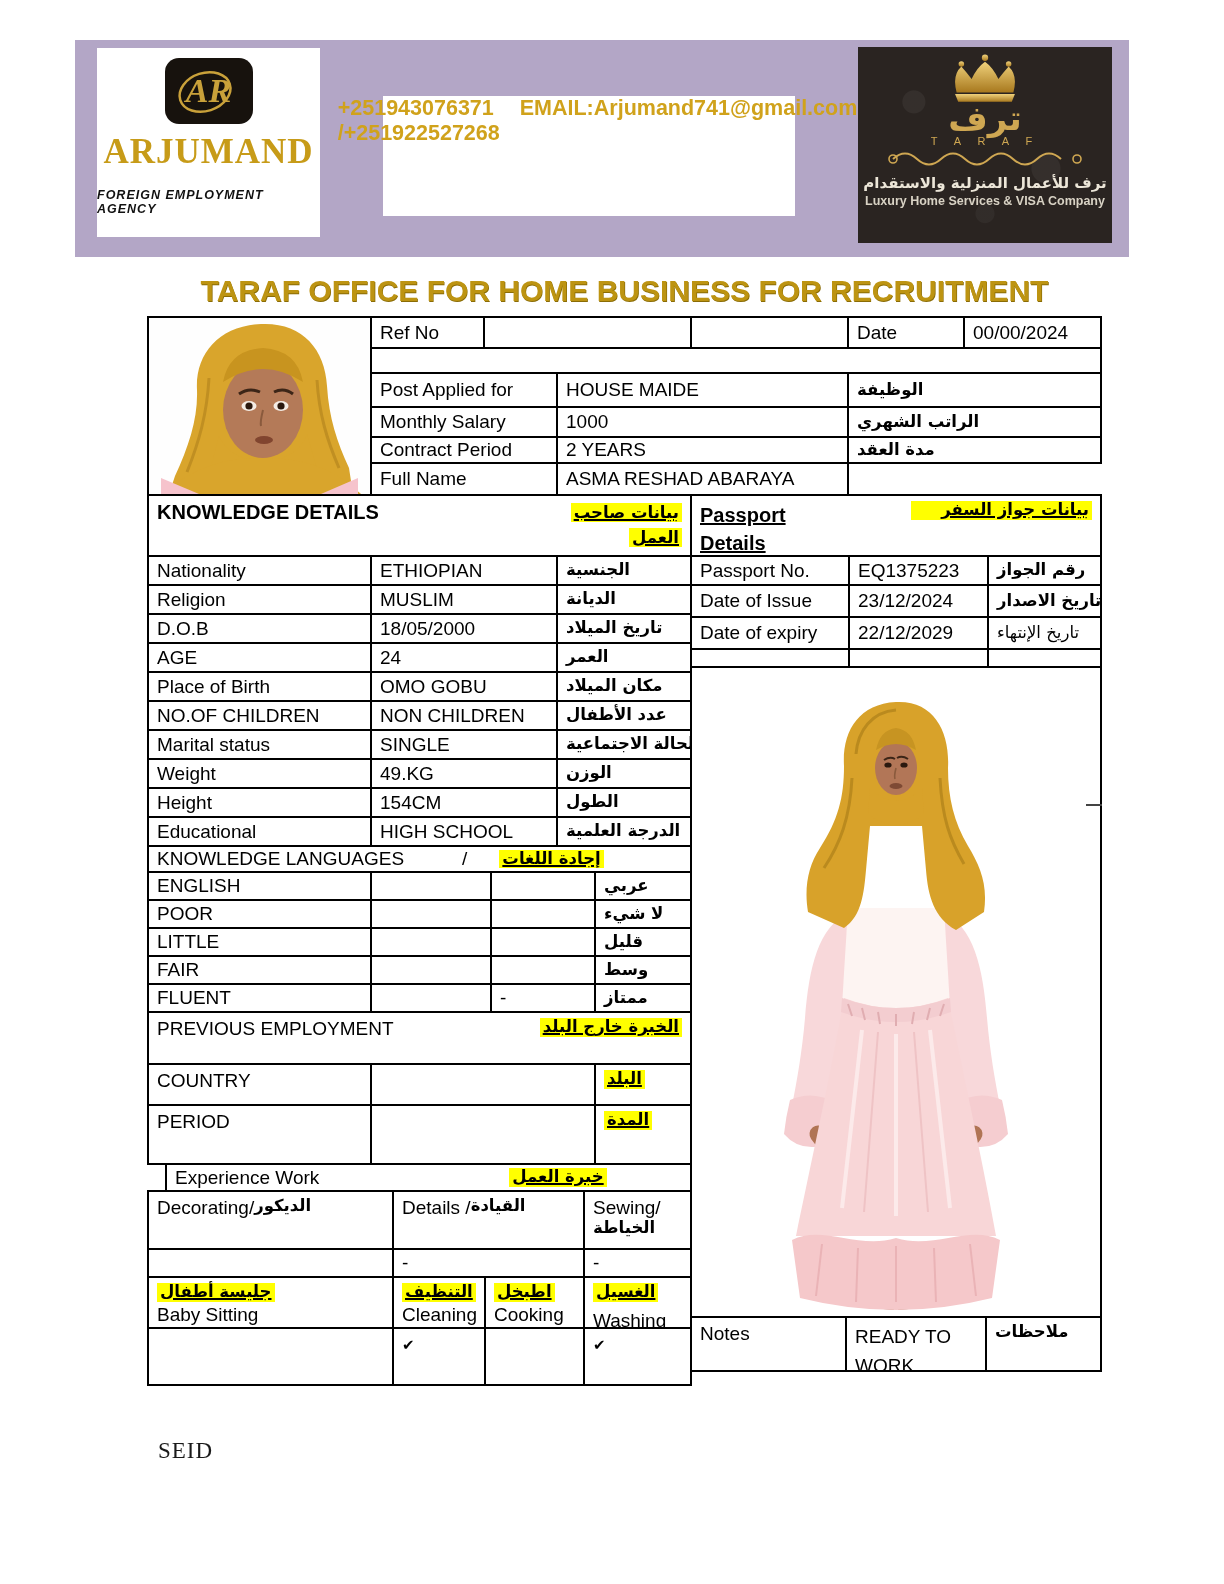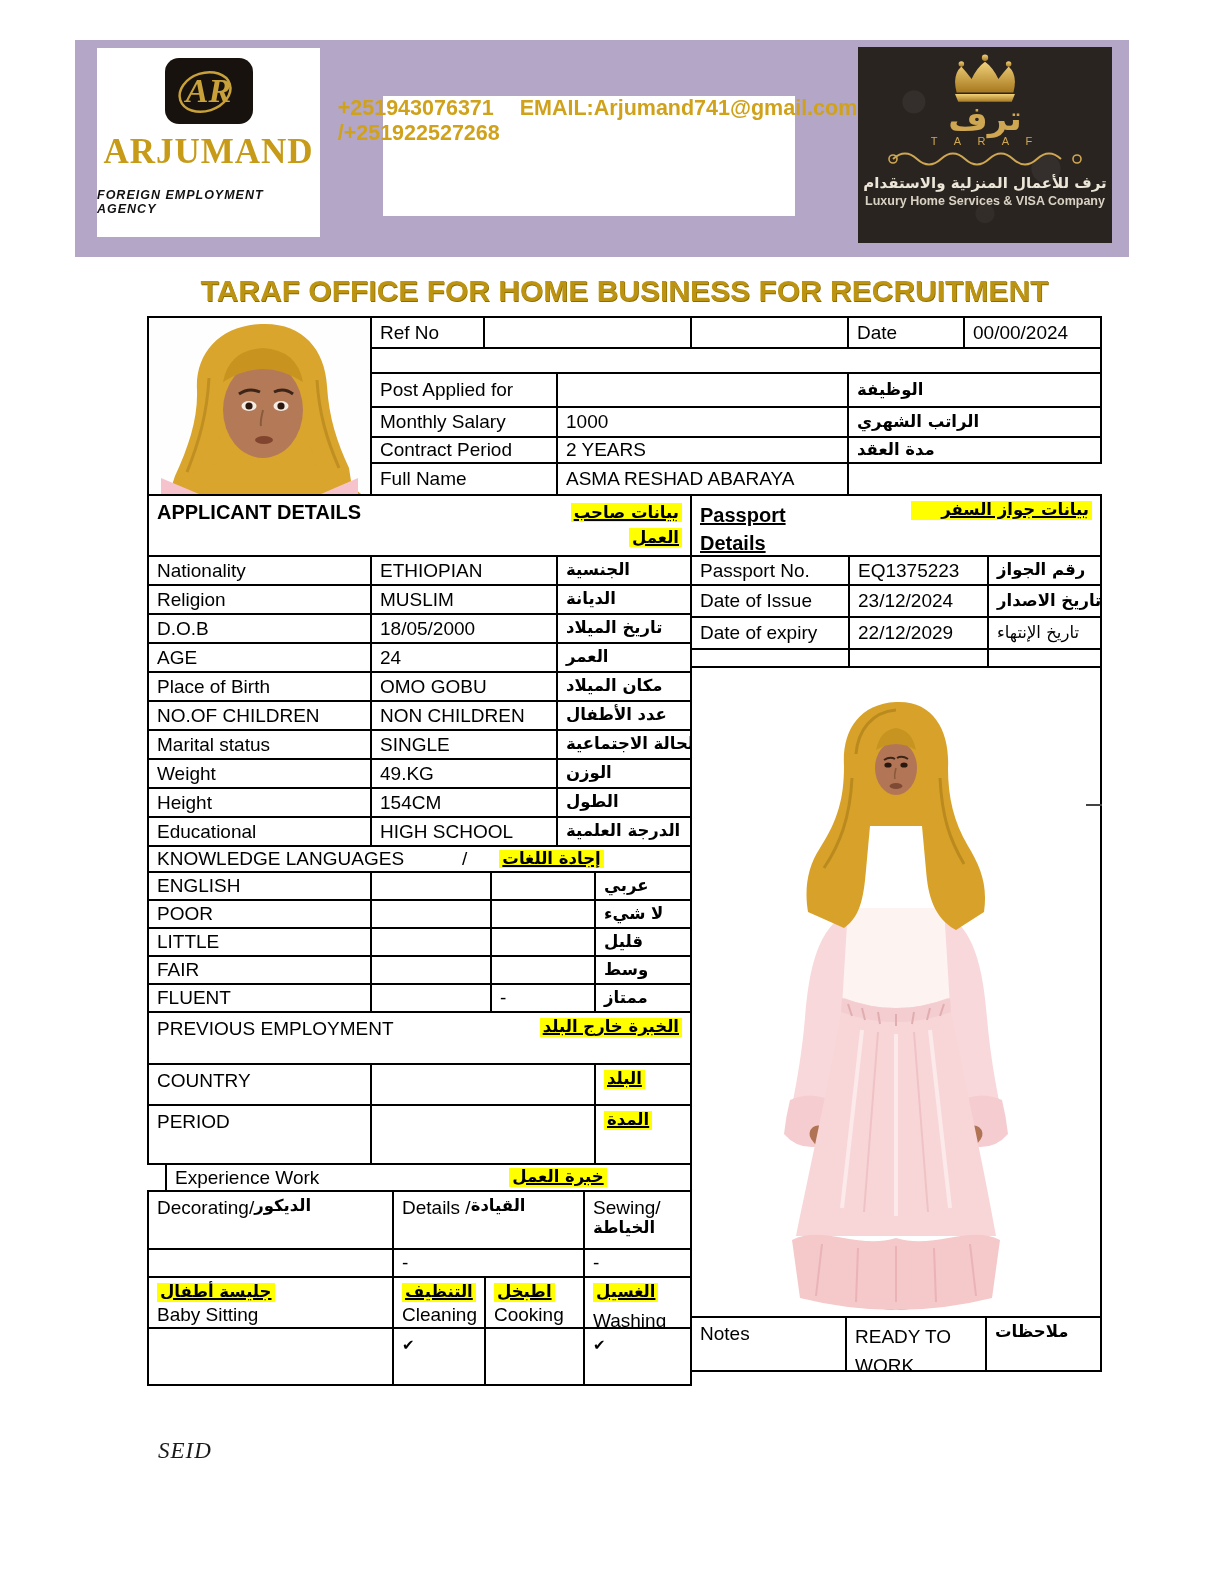--- a/index.html
+++ b/index.html
@@ -38,21 +38,21 @@
   .c{position:absolute;box-sizing:border-box;border:2px solid #000;background:#fff;
      display:flex;align-items:center;padding:0 8px;font-size:19px;line-height:1.15;overflow:hidden;white-space:nowrap;}
   .top{align-items:flex-start;padding-top:5px;}
   .ar{justify-content:flex-end;direction:rtl;font-family:"DejaVu Sans",sans-serif;font-weight:bold;font-size:16.5px;}
   .arf{font-family:"DejaVu Sans",sans-serif;font-weight:bold;font-size:16.5px;}
   .hl{background:#ffff00;padding:0 3px;text-decoration:underline;text-decoration-thickness:2px;}
   .b{font-weight:bold;}
   .wrap{white-space:normal;}
   .col{flex-direction:column;align-items:flex-start;justify-content:flex-start;}
   .chk{font-family:"DejaVu Sans",sans-serif;font-size:15px;font-weight:bold;align-items:flex-start;padding-top:8px;}
-  .seid{position:absolute;left:158px;top:1438px;font-family:"Liberation Serif",serif;font-size:23px;color:#1a1a1a;letter-spacing:1px;font-style:italic;}
+  .seid{position:absolute;left:158px;top:1438px;font-family:"Liberation Serif",serif;font-size:23px;color:#1a1a1a;letter-spacing:1px;}
   .tick{position:absolute;left:1086px;top:804px;width:16px;height:2px;background:#444;}
 </style>
 </head>
 <body>
 
 <div class="page">
 
   <div class="band">
     <div class="logo-box">
       <div class="mono">
@@ -120,35 +120,36 @@
   </div>
 
   <div class="c" style="left:370px;top:316px;width:115px;height:33px;">Ref No</div>
   <div class="c" style="left:483px;top:316px;width:209px;height:33px;"></div>
   <div class="c" style="left:690px;top:316px;width:159px;height:33px;"></div>
   <div class="c" style="left:847px;top:316px;width:118px;height:33px;">Date</div>
   <div class="c" style="left:963px;top:316px;width:139px;height:33px;">00/00/2024</div>
   <div class="c" style="left:370px;top:347px;width:732px;height:27px;"></div>
 
   <div class="c" style="left:370px;top:372px;width:188px;height:36px;">Post Applied for</div>
+  <div class="c" style="left:556px;top:372px;width:293px;height:36px;">HOUSE MAIDE</div>
   <div class="c ar" style="left:847px;top:372px;width:255px;height:36px;">الوظيفة</div>
 
   <div class="c" style="left:370px;top:406px;width:188px;height:32px;">Monthly Salary</div>
   <div class="c" style="left:556px;top:406px;width:293px;height:32px;">1000</div>
   <div class="c ar" style="left:847px;top:406px;width:255px;height:32px;">الراتب الشهري</div>
 
   <div class="c" style="left:370px;top:436px;width:188px;height:28px;">Contract Period</div>
   <div class="c" style="left:556px;top:436px;width:293px;height:28px;">2 YEARS</div>
   <div class="c ar" style="left:847px;top:436px;width:255px;height:28px;">مدة العقد</div>
 
   <div class="c" style="left:370px;top:462px;width:188px;height:34px;">Full Name</div>
   <div class="c" style="left:556px;top:462px;width:293px;height:34px;">ASMA RESHAD ABARAYA</div>
 
   <div class="c top" style="left:147px;top:494px;width:545px;height:63px;justify-content:space-between;">
-    <span class="b" style="font-size:20px;">APPLICANT DETAILS</span>
+    <span class="b" style="font-size:20px;">KNOWLEDGE DETAILS</span>
     <span class="arf" style="direction:rtl;text-align:right;line-height:1.5;white-space:normal;">
       <span class="hl">بيانات صاحب</span><br>
       <span class="hl">العمل</span>
     </span>
   </div>
   <div class="c top" style="left:690px;top:494px;width:412px;height:63px;justify-content:space-between;">
     <span class="b wrap" style="font-size:20px;width:115px;text-decoration:underline;text-decoration-thickness:2px;line-height:1.4;">Passport Details</span>
     <span class="arf hl" style="direction:rtl;padding-left:30px;">بيانات جواز السفر</span>
   </div>
 

